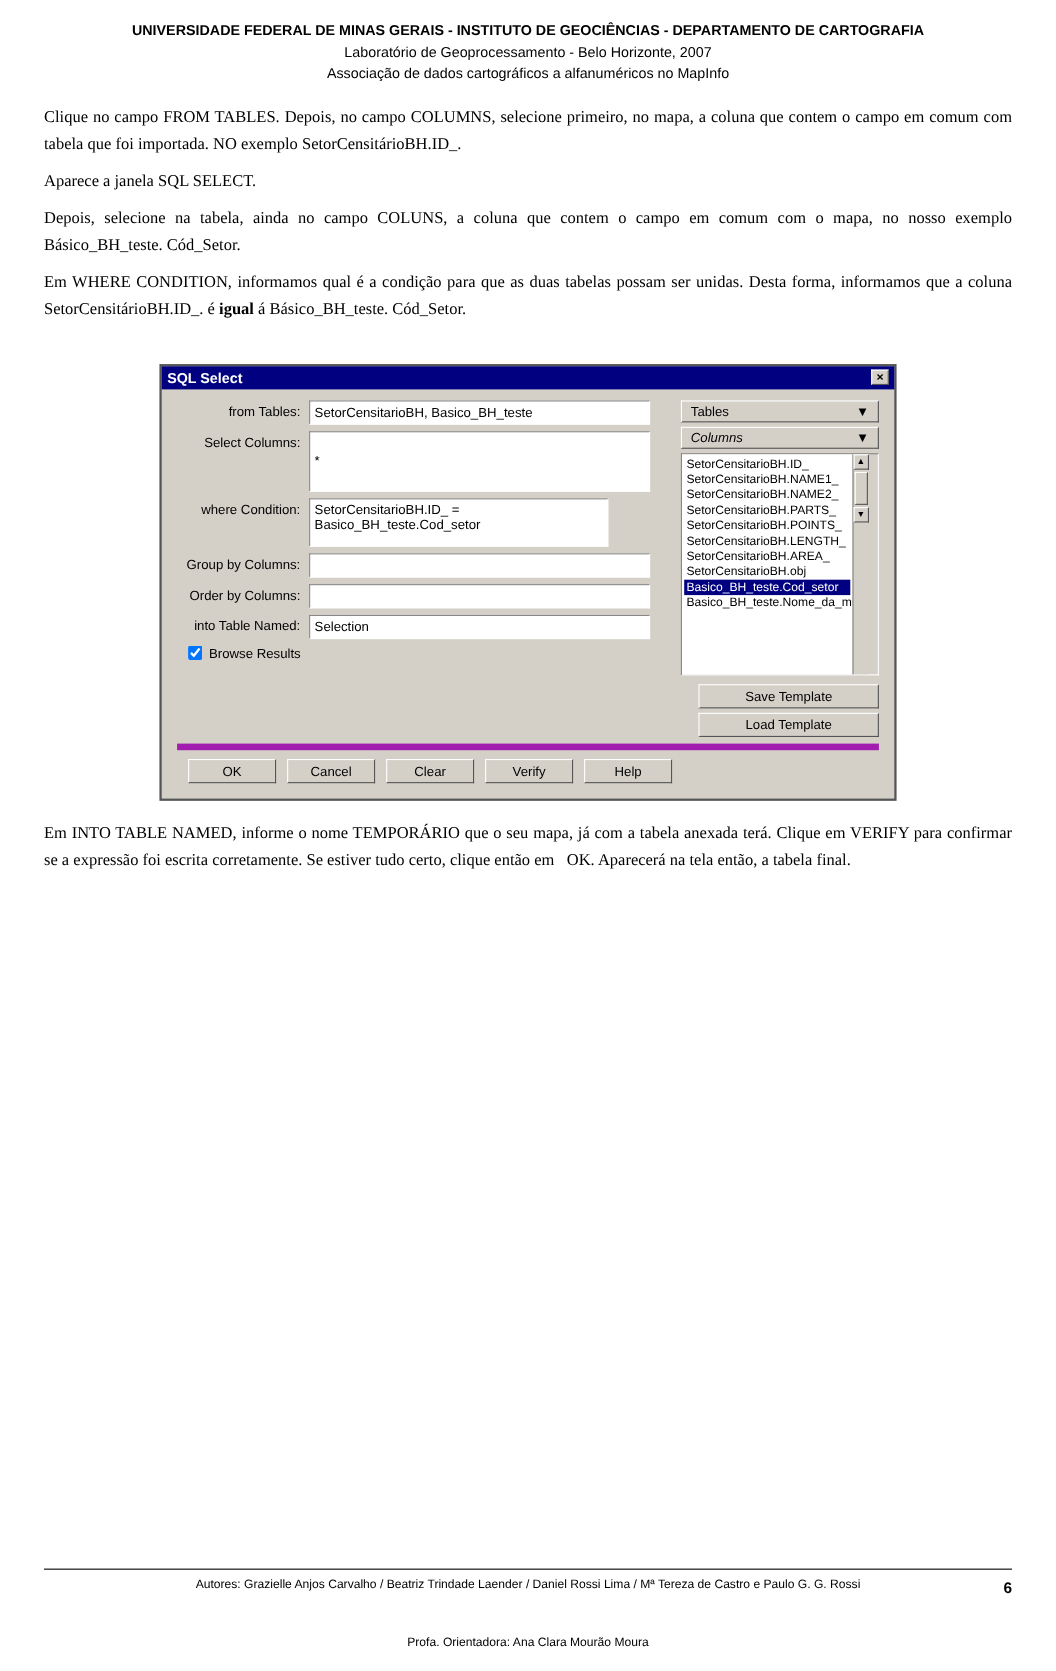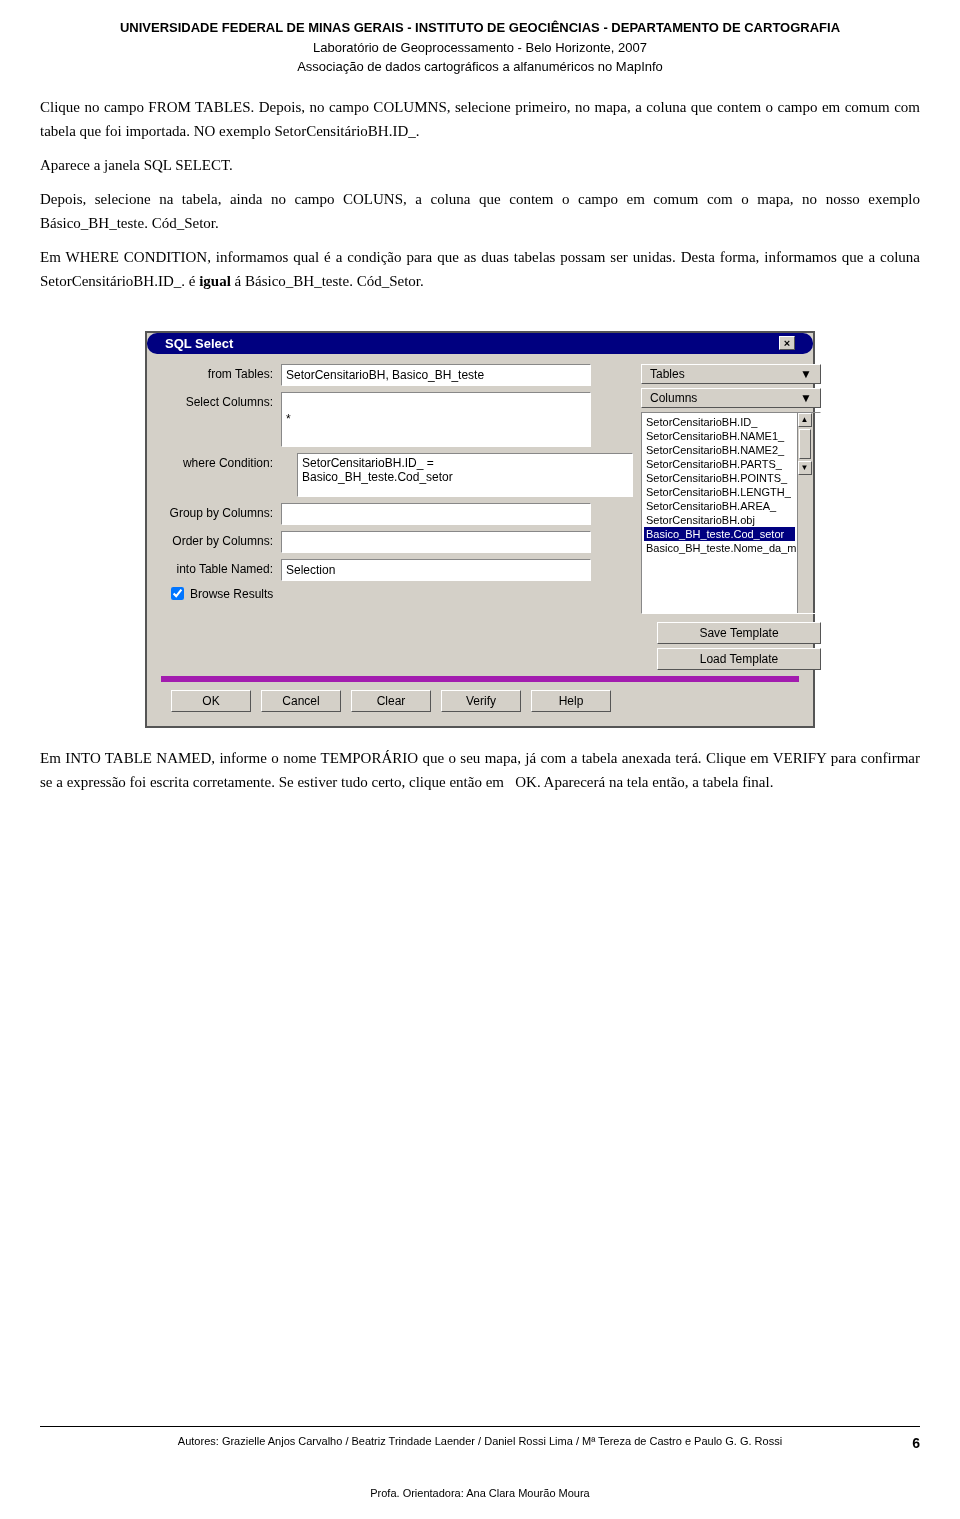--- a/index.html
+++ b/index.html
@@ -55,27 +55,26 @@
     .dialog {
       border: 2px solid #555;
       background: #d4d0c8;
       font-family: Arial, sans-serif;
       font-size: 12px;
     }
 
     .dialog-titlebar {
       background: #000080;
       color: #fff;
-      padding: 3px 18px;
+      padding: 3px 5px;
       font-size: 13px;
       font-weight: bold;
       display: flex;
       align-items: center;
       justify-content: space-between;
-      border-radius: 10px;
     }
 
     .dialog-titlebar-close {
       background: #d4d0c8;
       border: 1px solid #fff;
       border-right-color: #555;
       border-bottom-color: #555;
       width: 16px;
       height: 14px;
       display: flex;
@@ -114,22 +113,21 @@
       padding: 2px 4px;
       font-size: 12px;
       font-family: Arial, sans-serif;
       width: 310px;
       height: 22px;
     }
 
     .dialog-input-tall {
       height: 44px;
       resize: none;
-      width: 336px;
-      margin-left: 16px;
+      width: 272px;
     }
 
     .win-button {
       background: #d4d0c8;
       border: 1px solid #fff;
       border-right-color: #555;
       border-bottom-color: #555;
       padding: 3px 10px;
       font-size: 12px;
       font-family: Arial, sans-serif;
@@ -159,20 +157,21 @@
       gap: 20px;
       background: #d4d0c8;
       border: 1px solid #fff;
       border-right-color: #555;
       border-bottom-color: #555;
       padding: 2px 8px;
       font-size: 12px;
       cursor: pointer;
       min-width: 100px;
       justify-content: space-between;
+      font-style: italic;
     }
 
     .list-box-item {
       padding: 1px 2px;
       cursor: default;
     }
 
     .list-box-item.selected {
       background: #000080;
       color: #fff;

